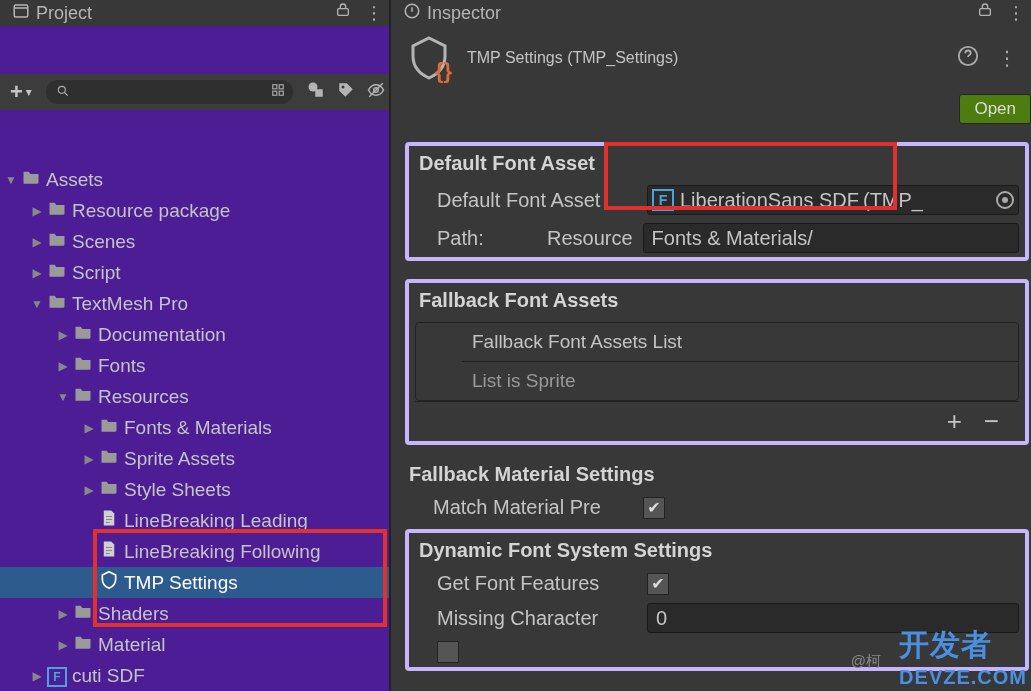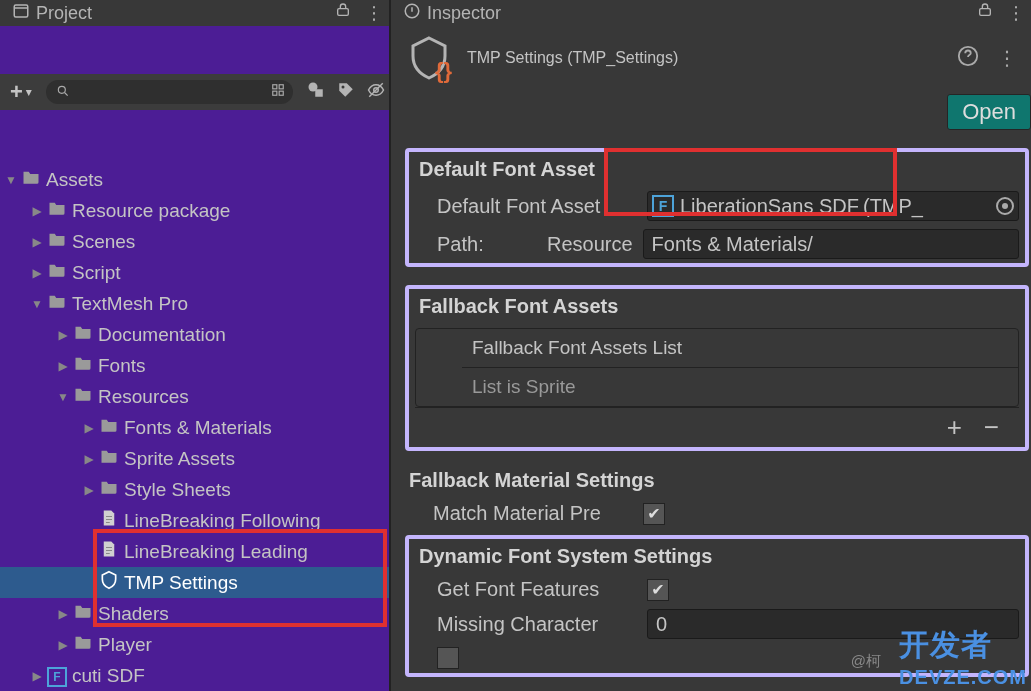--- a/index.html
+++ b/index.html
@@ -153,26 +153,26 @@
 }
 .help-icon { margin-left: auto; font-size: 20px; color: #aaa; }
 .more-icon { font-size: 20px; color: #aaa; padding: 0 4px;}
 
 .open-row {
   display:flex;
   margin: 4px 0 12px 0;
 }
 .open-btn {
   margin-left: auto;
-  background: #0f766e;
+  background: #4d7c0f;
   color: #ddd;
   padding: 4px 14px;
   border: 1px solid #252525;
   border-radius: 3px;
-  font-size: 22px;
+  font-size: 17px;
   text-align: center;
 }
 
 
 .insp-content {
   flex:1;
   overflow: hidden;
   padding: 0 2px 0 14px;
   position: relative;
 }
@@ -448,50 +448,50 @@
             <path d="M2 5h7l2 3h11v11a2 2 0 01-2 2H2z"></path>
           </svg></span>
         <span>Style Sheets</span>
       </div>
     <div class="tree-row ind-3">
         <span class="arrow invisible">▶</span>
         <span class="icon"><svg width="18" height="20" viewBox="0 0 24 24" fill="#d0d0d0">
             <path d="M5 2h10l4 4v16H5z"></path>
             <path d="M8 10h8M8 14h8M8 18h5" stroke="#888" stroke-width="1.5"></path>
           </svg></span>
-        <span>LineBreaking Following</span>
+        <span>LineBreaking Leading</span>
       </div>
     <div class="tree-row ind-3">
         <span class="arrow invisible">▶</span>
         <span class="icon"><svg width="18" height="20" viewBox="0 0 24 24" fill="#d0d0d0">
             <path d="M5 2h10l4 4v16H5z"></path>
             <path d="M8 10h8M8 14h8M8 18h5" stroke="#888" stroke-width="1.5"></path>
           </svg></span>
-        <span>LineBreaking Leading</span>
+        <span>LineBreaking Following</span>
       </div>
     <div class="tree-row ind-3 selected">
         <span class="arrow invisible">▶</span>
         <span class="icon"><svg width="20" height="20" viewBox="0 0 24 24" fill="none" stroke="#fff" stroke-width="2">
             <path d="M12 2l8 4v5c0 5-3.5 9-8 11-4.5-2-8-6-8-11V6z"></path>
           </svg></span>
         <span>TMP Settings</span>
       </div>
     <div class="tree-row ind-2">
         <span class="arrow">▶</span>
         <span class="icon"><svg width="20" height="18" viewBox="0 0 24 24" fill="#9a9a9a">
             <path d="M2 5h7l2 3h11v11a2 2 0 01-2 2H2z"></path>
           </svg></span>
         <span>Shaders</span>
       </div>
     <div class="tree-row ind-2">
         <span class="arrow">▶</span>
         <span class="icon"><svg width="20" height="18" viewBox="0 0 24 24" fill="#9a9a9a">
             <path d="M2 5h7l2 3h11v11a2 2 0 01-2 2H2z"></path>
           </svg></span>
-        <span>Player</span>
+        <span>Material</span>
       </div>
     <div class="tree-row ind-1">
         <span class="arrow">▶</span>
         <span class="icon"><span style="display:inline-flex;align-items:center;justify-content:center;width:20px;height:20px;border:2px solid #4da3d9;color:#4da3d9;font-weight:bold;font-size:12px">F</span></span>
         <span>cuti SDF</span>
       </div>
     <div class="tree-row ind-1">
         <span class="arrow">▶</span>
         <span class="icon"><span style="display:inline-flex;align-items:center;justify-content:center;width:32px;height:18px;background:#6a6a6a;color:#ddd;font-weight:bold;font-size:11px;border-radius:0">Aa</span></span>
         <span>cuti</span>

